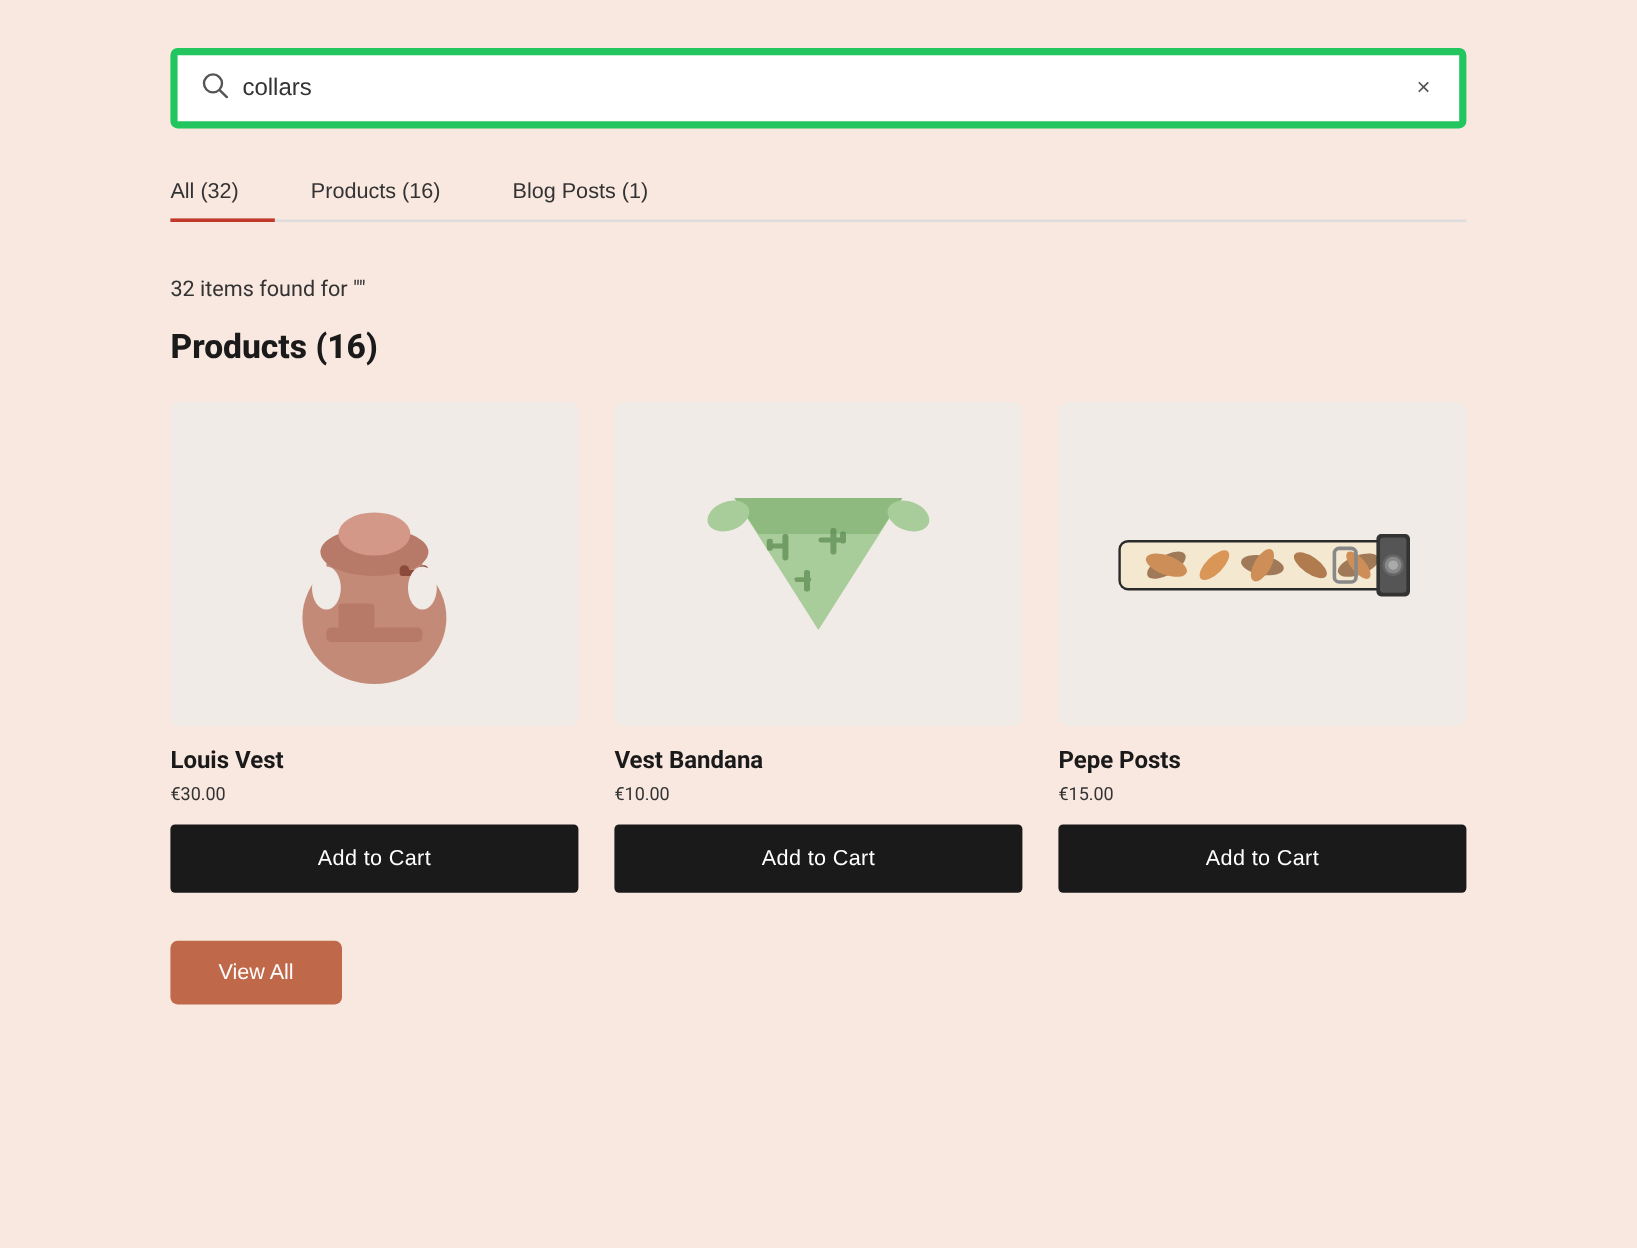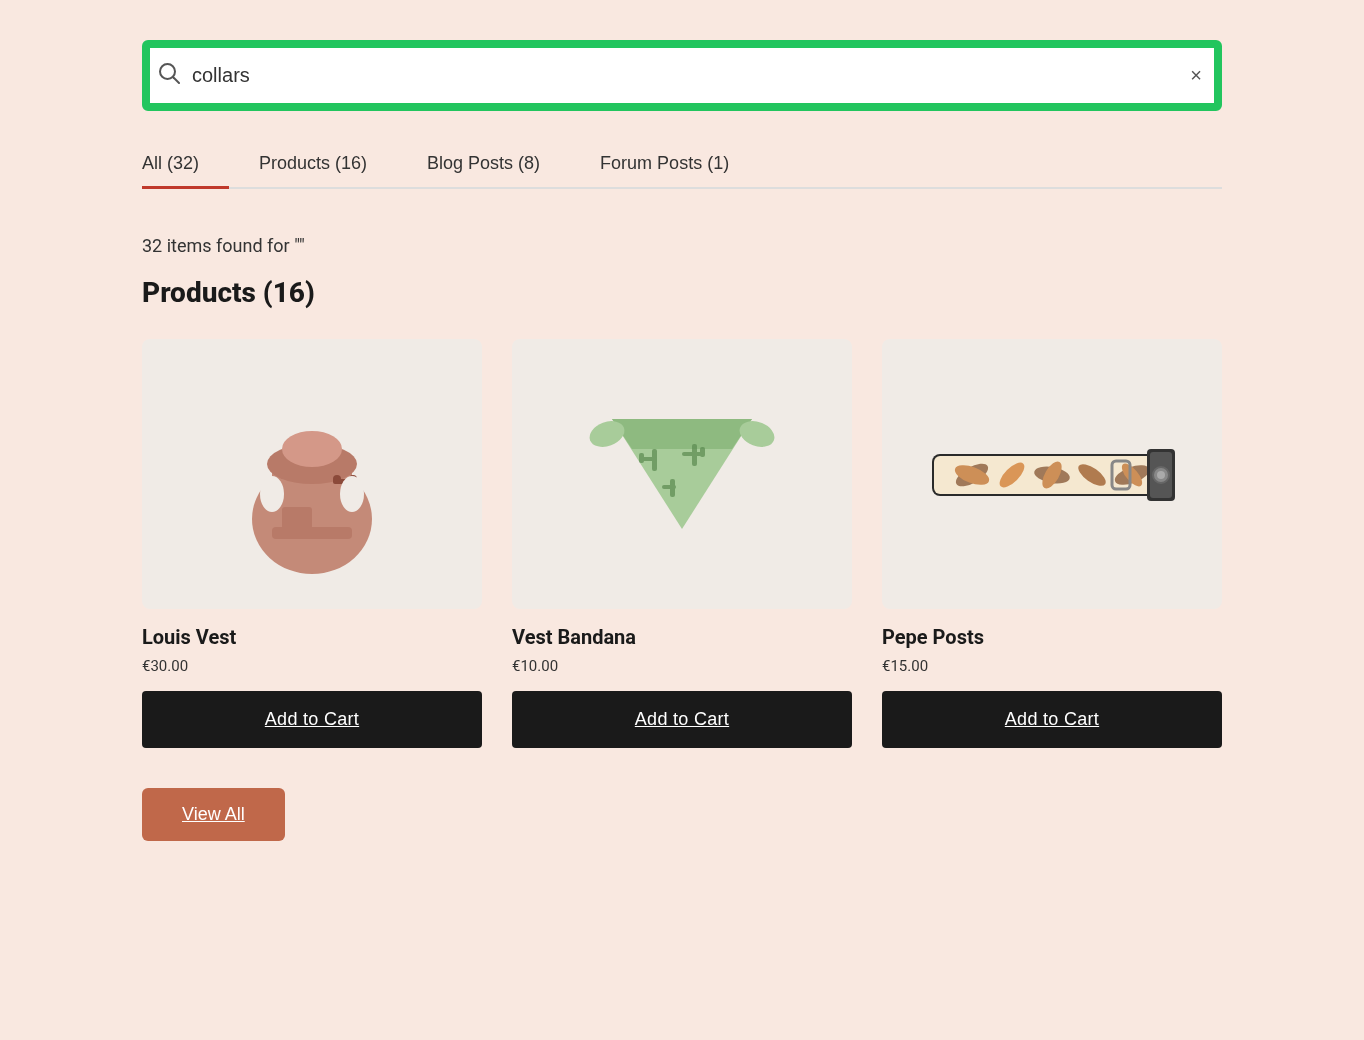--- a/index.html
+++ b/index.html
@@ -26,25 +26,25 @@
       text-align: center;
       font-size: 56px;
       font-weight: 900;
       color: #1a1a1a;
       margin-bottom: 50px;
       letter-spacing: -1px;
     }
 
     .search-bar-container {
       background: white;
-      border: 8px solid #22c55e;
+      border: 6px solid #22c55e;
       border-radius: 6px;
       display: flex;
       align-items: center;
-      padding: 14px 8px;
+      padding: 14px 20px;
       margin-bottom: 30px;
     }
 
     .search-icon {
       color: #555;
       font-size: 20px;
       margin-right: 12px;
       flex-shrink: 0;
     }
 
@@ -150,33 +150,31 @@
       color: white;
       border: none;
       border-radius: 4px;
       padding: 18px;
       font-size: 18px;
       font-weight: 500;
       cursor: pointer;
       width: 100%;
       text-align: center;
       letter-spacing: 0.3px;
-      text-decoration: underline;
     }
 
     .view-all-btn {
       background-color: #c0684a;
       color: white;
       border: none;
       border-radius: 6px;
       padding: 16px 40px;
       font-size: 18px;
       cursor: pointer;
       font-weight: 500;
-      text-decoration: underline;
     }
   </style>
 </head>
 <body>
 
 <div class="page-container">
   
 
   
   <div class="search-bar-container">
@@ -187,22 +185,21 @@
       </svg>
     </span>
     <input type="text" class="search-input" value="collars" style="">
     <button class="search-clear-btn">×</button>
   </div>
 
   
   <div class="tabs-container">
     <button class="tab-item active">All (32)</button>
     <button class="tab-item">Products (16)</button>
-    <button class="tab-item">Blog Posts (8)</button>
-    <button class="tab-item">Forum Posts (1)</button>
+    <button class="tab-item">Blog Posts (1)</button>
   </div>
 
   
   <p class="results-summary">
     <span>32 items found for</span>
     <span>""</span>
   </p>
 
   
   <h2 class="section-heading">Products (16)</h2>

